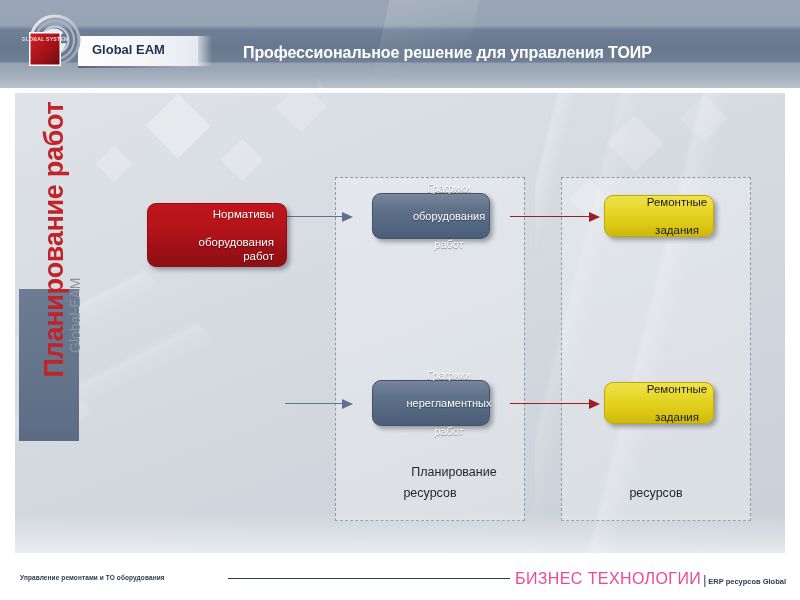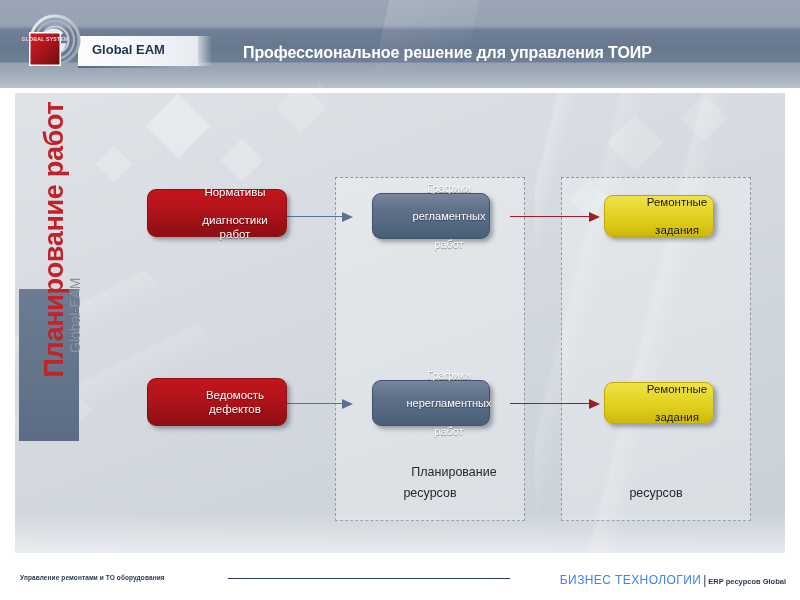--- a/index.html
+++ b/index.html
@@ -317,23 +317,23 @@
     background: #2b3a52;
   }
   .footer-brand {
     position: absolute;
     right: 14px;
     top: 570px;
     white-space: nowrap;
     color: #2b3a52;
   }
   .footer-brand .fb-main {
-    font-size: 12px;
+    font-size: 16px;
     letter-spacing: 0.4px;
-    color: #3b82f6;
+    color: #ec4899;
   }
   .footer-brand .fb-sep {
     font-size: 12px;
     color: #2b3a52;
     padding: 0 2px;
   }
   .footer-brand .fb-sub {
     font-size: 7.5px;
     font-weight: bold;
     color: #2b3a52;
@@ -416,34 +416,29 @@
     <div class="arrow red" style="left:495px; top:118px; width:90px; height:11px;">
       <div class="shaft" style="width:79px;"></div>
       <div class="head"></div>
     </div>
 
     <div class="arrow red" style="left:495px; top:305px; width:90px; height:11px;">
       <div class="shaft" style="width:79px;"></div>
       <div class="head"></div>
     </div>
 
-    <div class="node red" style="left:132px; top:96px; width:140px; height:48px;">
-      <span><span>Нормативы</span><br><span>диагностики работ</span></span>
-    </div>
-
-
-    <div class="node red" style="left:132px; top:285px; width:140px; height:48px;">
-      <span>
-          <span>Ведомость дефектов</span>
-        </span>
-    </div>
+    <div class="node red" style="left:132px; top:110px; width:140px; height:64px;text-align:right;">
+      <span><span>Нормативы</span><br><span>оборудования работ</span></span>
+    </div>
+
+
 
 
     <div class="node blue" style="left:357px; top:100px; width:118px; height:46px;">
-      <span><span>Графики</span><br><span>регламентных</span><br><span>работ</span></span>
+      <span><span>Графики</span><br><span>оборудования</span><br><span>работ</span></span>
     </div>
 
     <div class="node blue" style="left:357px; top:287px; width:118px; height:46px;">
       <span><span>Графики</span><br><span>нерегламентных</span><br><span>работ</span></span>
     </div>
 
     <div class="node yellow" style="left:589px; top:102px; width:110px; height:42px;">
       <span><span>Ремонтные</span><br><span>задания</span></span>
     </div>
 

